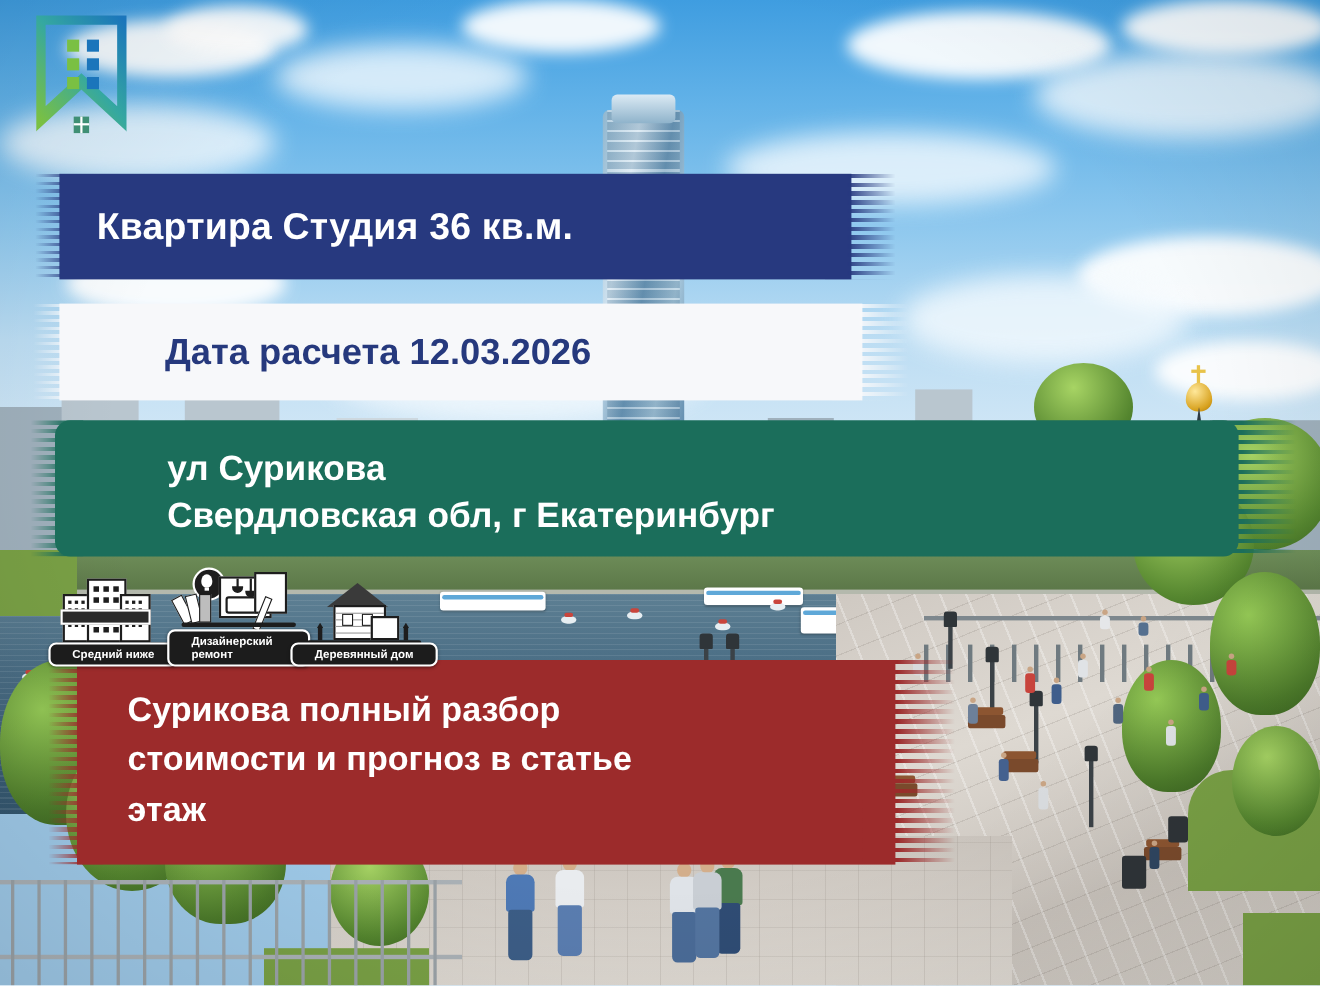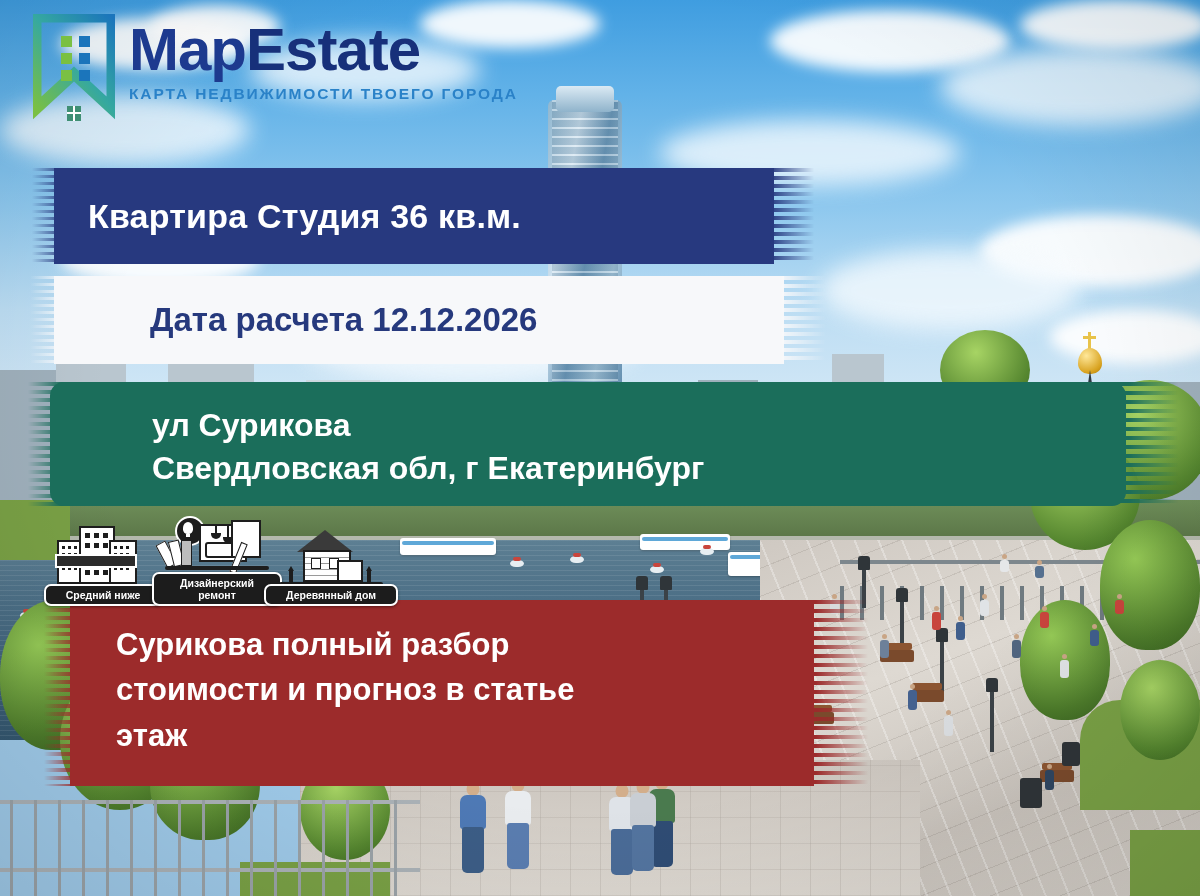--- a/index.html
+++ b/index.html
@@ -141,21 +141,21 @@
 
   
   .banner{position:absolute;display:flex;align-items:center;}
   .brush{position:absolute;inset:0;}
   .brush .body{position:absolute;left:14px;right:26px;top:0;bottom:0;}
   .brush .frayL,.brush .frayR{position:absolute;top:0;bottom:0;width:30px;}
   .brush .frayL{left:0;}
   .brush .frayR{right:0;}
   .bannertext{position:relative;z-index:2;}
 
-  .b1{left:40px;top:168px;width:760px;height:96px;}
+  .b1{left:40px;top:158px;width:760px;height:96px;}
   .b1 .body{background:#27397f;}
   .b1 .frayL{left:-8px;width:46px;
     background:repeating-linear-gradient(to bottom,#27397f 0 3px,transparent 3px 7px);
     -webkit-mask-image:linear-gradient(to right,transparent,#000 75%);
             mask-image:linear-gradient(to right,transparent,#000 75%);}
   .b1 .frayR{right:-14px;width:64px;
     background:repeating-linear-gradient(to bottom,#27397f 0 4px,transparent 4px 8px);
     -webkit-mask-image:linear-gradient(to left,transparent,#000 70%);
             mask-image:linear-gradient(to left,transparent,#000 70%);}
   .b1 .bannertext{margin-left:48px;color:#fff;font-size:34px;font-weight:bold;letter-spacing:.2px;}
@@ -196,21 +196,21 @@
             mask-image:linear-gradient(to left,transparent,#000 62%);}
   .b4 .bannertext{margin-left:58px;margin-top:22px;color:#fff;font-size:31px;font-weight:bold;line-height:1.46;}
 
   
   .badges{position:absolute;left:48px;top:516px;display:flex;align-items:flex-end;gap:4px;z-index:5;}
   .badge{position:relative;width:110px;display:flex;flex-direction:column;align-items:center;}
   .badge-art{position:relative;width:104px;height:62px;}
   .badge-label{
     position:relative;margin-top:-6px;background:#1c1c1c;color:#fff;
     font-size:10.5px;font-weight:bold;padding:3px 20px;border-radius:7px;
-    border:2px solid #fff;white-space:nowrap;text-align:center;line-height:1.15;
+    border:2px solid #fff;white-space:nowrap;line-height:1.15;
     box-shadow:0 1px 3px rgba(0,0,0,.45);
   }
   .badge-label.two{white-space:normal;width:86px;}
 
   
   .bdg-bld{position:absolute;bottom:6px;background:#fff;border:2px solid #1d1d1d;}
   .bdg-win{position:absolute;background:#1d1d1d;width:3px;height:3px;}
   .bdg-band{position:absolute;background:#2b2b2b;border:2px solid #fff;}
   .bdg-ground{position:absolute;left:0;bottom:2px;width:104px;height:4px;background:#1d1d1d;border-radius:2px;}
 
@@ -441,42 +441,38 @@
         <rect x="46" y="22" width="11" height="11" fill="#1b75bb"></rect>
         <rect x="28" y="39" width="11" height="11" fill="#7ac043"></rect>
         <rect x="46" y="39" width="11" height="11" fill="#1b75bb"></rect>
         <rect x="28" y="56" width="11" height="11" fill="#7ac043"></rect>
         <rect x="46" y="56" width="11" height="11" fill="#1b75bb"></rect>
         <rect x="34" y="92" width="14" height="15" fill="#3f8f74"></rect>
         <rect x="40" y="92" width="2" height="15" fill="#ffffff"></rect>
         <rect x="34" y="98" width="14" height="2" fill="#ffffff"></rect>
       </svg>
     </div>
-    <div class="logo-text">
-      <div class="logo-title"><span>Map</span><span class="est">Estate</span></div>
-      <div class="logo-sub">КАРТА НЕДВИЖИМОСТИ ТВОЕГО ГОРОДА</div>
-    </div>
   </div>
 
   <div class="banner b1">
     <div class="brush">
       <div class="frayL"></div>
         <div class="body"></div>
         <div class="frayR"></div>
     </div>
     <div class="bannertext">Квартира Студия 36 кв.м.</div>
   </div>
 
   <div class="banner b2">
     <div class="brush">
       <div class="frayL"></div>
         <div class="body"></div>
         <div class="frayR"></div>
     </div>
-    <div class="bannertext">Дата расчета 12.12.2026</div>
+    <div class="bannertext">Дата расчета 12.03.2026</div>
   </div>
 
   <div class="banner b3">
     <div class="brush">
       <div class="frayL"></div>
         <div class="body"></div>
         <div class="frayR"></div>
     </div>
     <div class="bannertext">
       <div>ул Сурикова</div>

